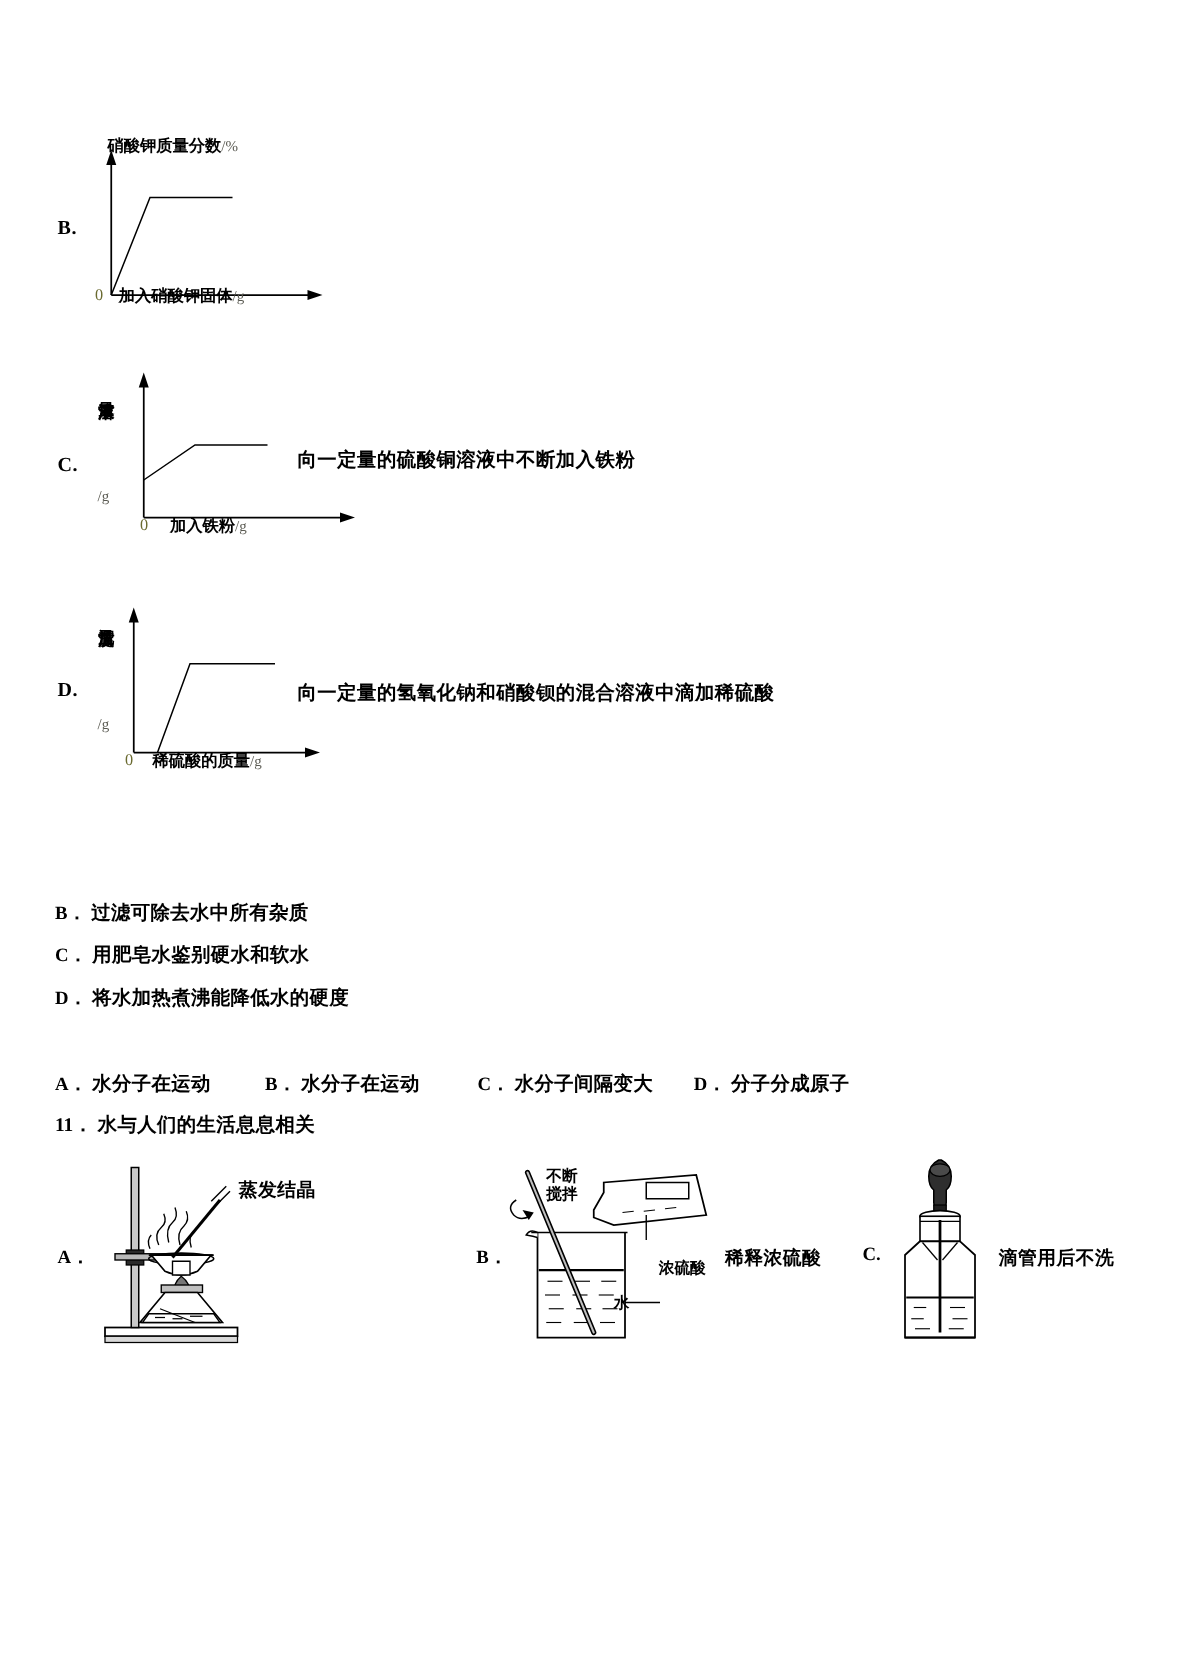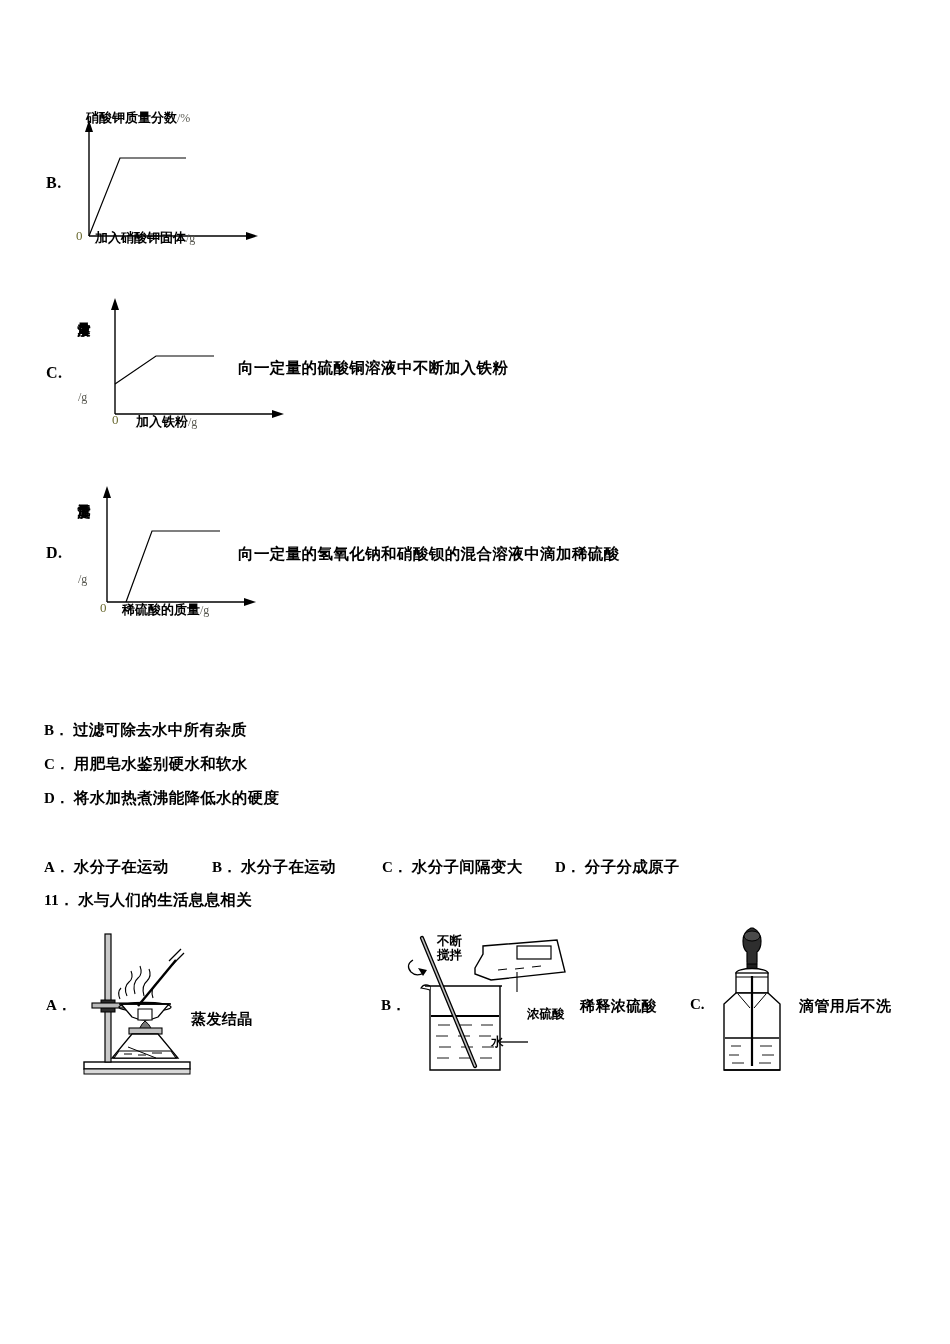--- a/index.html
+++ b/index.html
@@ -259,21 +259,21 @@
 
       <path d="M47 135 L99 135 L104 142 L42 142 Z" fill="#ffffff" stroke="#000" stroke-width="1.1"></path>
       <line x1="52" y1="138" x2="60" y2="138" stroke="#000" stroke-width="1"></line>
       <line x1="66" y1="139" x2="74" y2="139" stroke="#000" stroke-width="1"></line>
       <line x1="80" y1="137" x2="90" y2="137" stroke="#000" stroke-width="1"></line>
 
       <line x1="56" y1="131" x2="84" y2="142" stroke="#000" stroke-width="1"></line>
     </svg>
   </div>
 
-  <div class="abs app-caption" style="left:191px; top:1010px;text-align:center;">蒸发结晶</div>
+  <div class="abs app-caption" style="left:191px; top:943px;text-align:center;">蒸发结晶</div>
 
   <div class="abs optlab" style="left:381px; top:996px;">B．</div>
 
   <div class="abs" style="left:405px; top:924px;">
     <svg width="180" height="160" viewBox="0 0 180 160">
 
       <path d="M25 62 L25 146 L95 146 L95 62" fill="#ffffff" stroke="#000" stroke-width="1.4"></path>
 
       <path d="M25 62 q-6 -3 -9 2 q6 1 9 2" fill="#ffffff" stroke="#000" stroke-width="1.2"></path>
       <line x1="20" y1="62" x2="97" y2="62" stroke="#000" stroke-width="1.3"></line>

